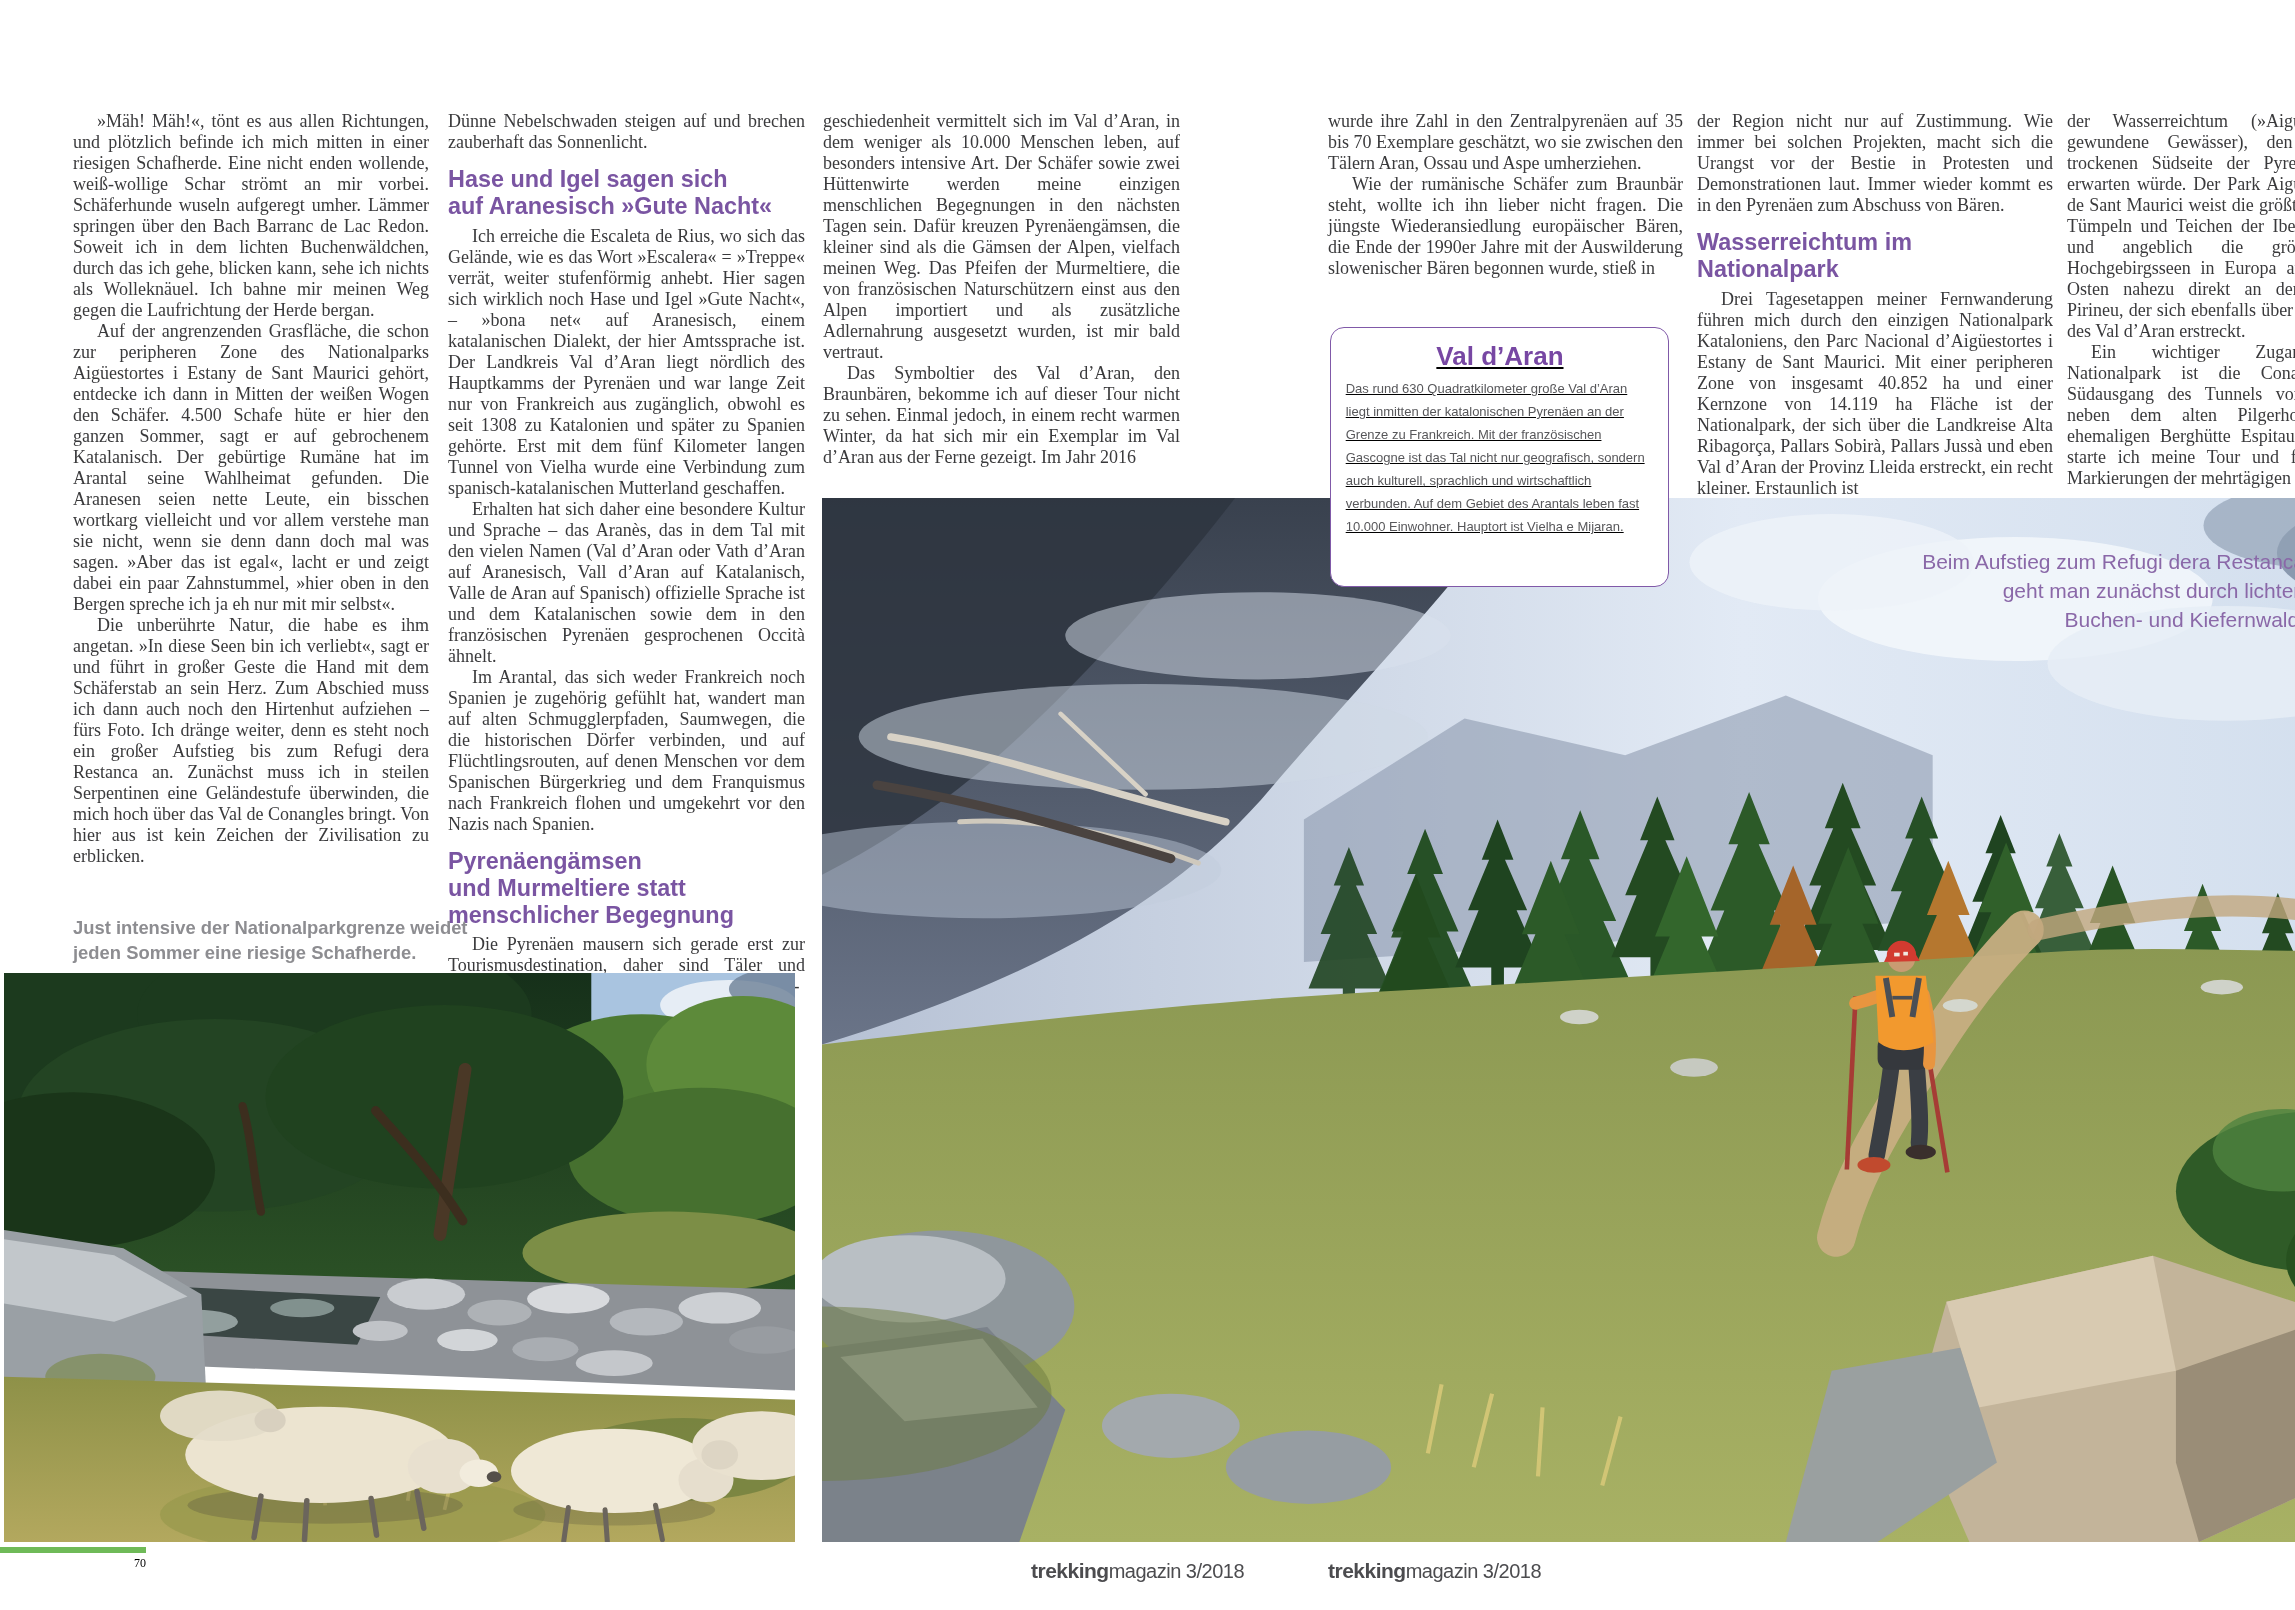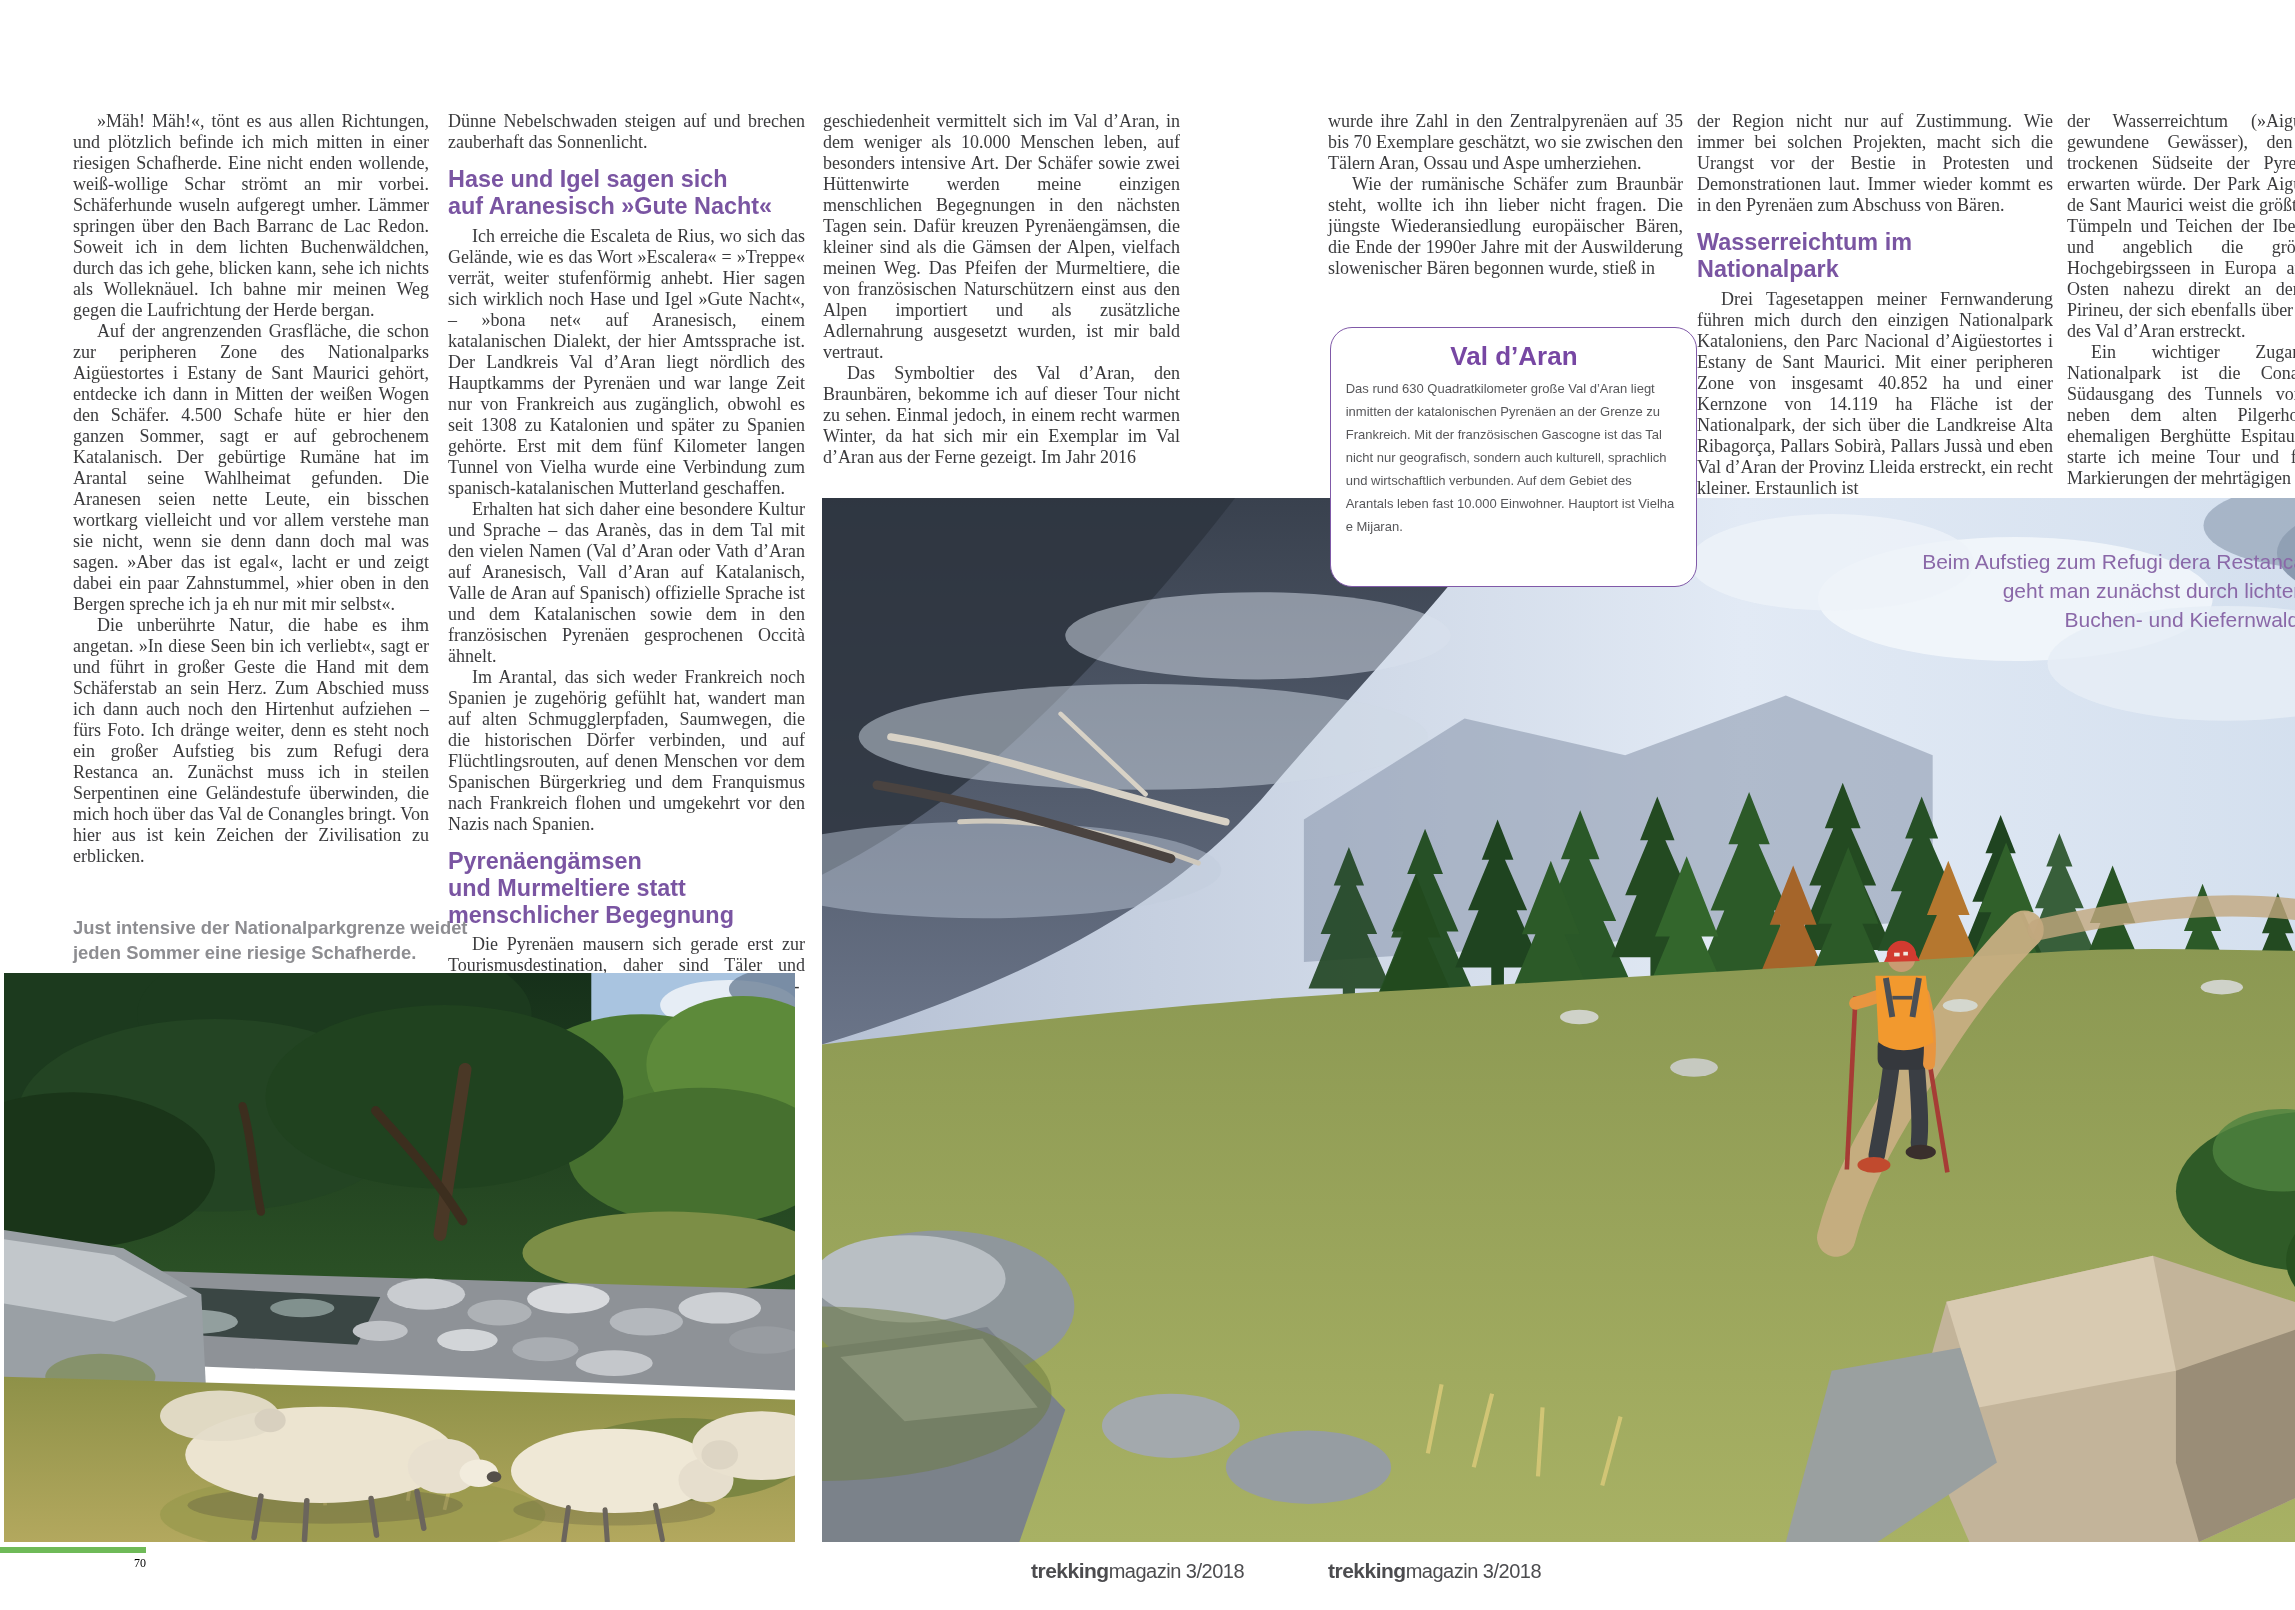--- a/index.html
+++ b/index.html
@@ -13,23 +13,23 @@
   #col3{left:823px;width:357px;}
   #col4{left:1328px;width:355px;}
   #col5{left:1697px;width:356px;}
   #col6{left:2067px;width:358px;}
   .col p{margin:0;}
   .ind{text-indent:24px;}
   .subhead{font-family:Liberation Sans, sans-serif;font-weight:bold;font-size:23.4px;
            line-height:27px;color:#7a55a2;text-align:left;margin:13px 0 5.5px 0;}
   .subhead span{display:block;}
   
-  .infobox{position:absolute;left:1330px;top:327px;width:367px;height:260px;box-sizing:border-box;
-           background:#ffffff;border:1.8px solid #8059a8;border-radius:22px;z-index:5;
-           padding:7.3px 13.8px 0 14.7px;}
+  .infobox{position:absolute;left:1330px;top:327px;width:339px;height:260px;box-sizing:border-box;
+           background:#ffffff;border:1.8px solid #8059a8;border-radius:14px;z-index:5;
+           padding:7.3px 13.8px 0 14.7px;text-decoration:underline;}
   .infobox h2{font-family:"Liberation Sans",sans-serif;font-weight:bold;font-size:26px;
               line-height:28.5px;color:#7747a3;text-align:center;margin:6.4px 0 7.3px 0;}
   .infobox p{font-family:"Liberation Sans",sans-serif;font-size:13px;line-height:23px;
              color:#57575a;margin:0;text-align:left;}
   
   .sheep-cap{position:absolute;left:73px;top:915px;width:459px;z-index:2;
              font-family:"Liberation Sans",sans-serif;font-weight:bold;
              font-size:18.4px;line-height:25px;color:#8d8d91;}
   .photo-cap{position:absolute;left:1855px;top:547px;width:450px;text-align:right;z-index:6;
              font-family:"Liberation Sans",sans-serif;font-size:21px;line-height:29px;

